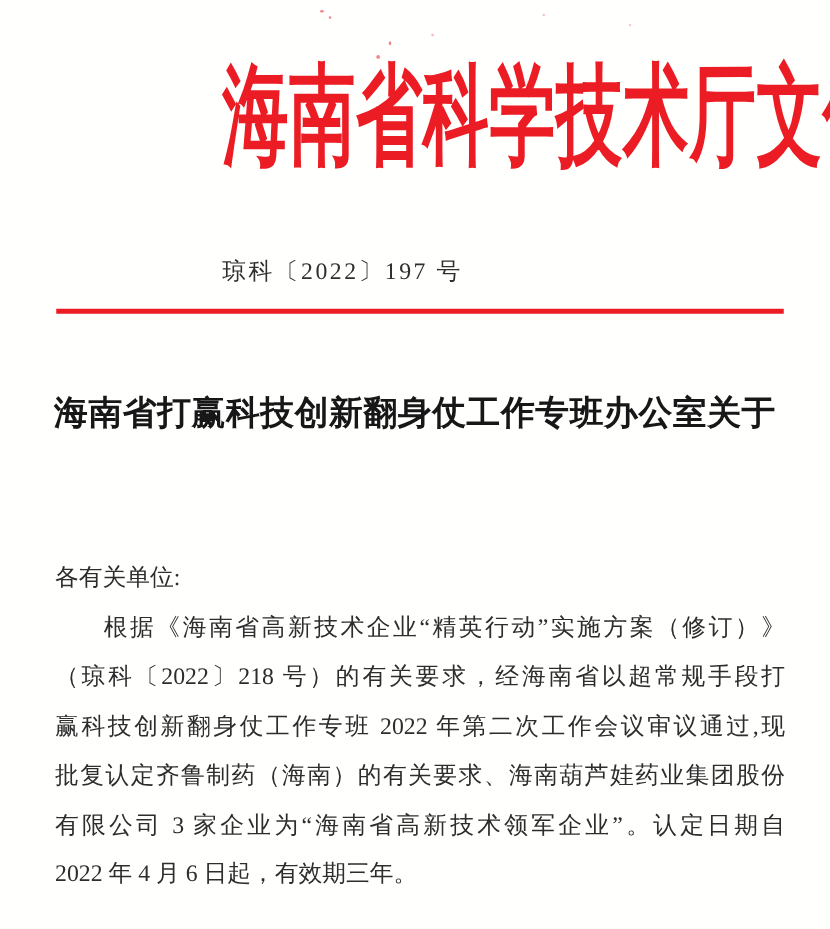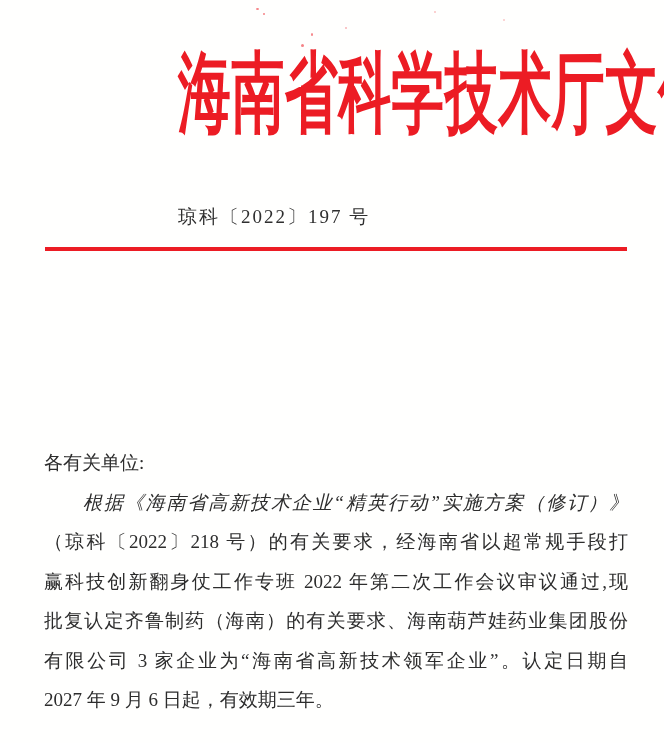--- a/index.html
+++ b/index.html
@@ -86,21 +86,20 @@
     font-size: 19px;
     line-height: 39.5px;
     color: #2d2d2d;
   }
   .para-line.justify {
     text-align: justify;
     text-align-last: justify;
   }
   .para-line.indent {
     padding-left: 39px;
-    font-style: italic;
   }
 </style>
 </head>
 <body>
 
 <div class="page">
 
   <span class="speckle sp1"></span>
   <span class="speckle sp2"></span>
   <span class="speckle sp3"></span>
@@ -111,25 +110,26 @@
 
   <div class="agency-header">
     <span class="squeeze">海南省科学技术厅文件</span>
   </div>
 
   <div class="doc-number">琼科〔2022〕197 号</div>
 
   <div class="red-divider"></div>
 
   <div class="doc-title">
+    <div>海南省打赢科技创新翻身仗工作专班办公室关于</div>
   </div>
 
   <div class="body-block">
     <div class="salutation">各有关单位:</div>
     <div class="para-line indent justify">根据《海南省高新技术企业“精英行动”实施方案（修订）》</div>
     <div class="para-line justify">（琼科〔2022〕218 号）的有关要求，经海南省以超常规手段打</div>
     <div class="para-line justify">赢科技创新翻身仗工作专班 2022 年第二次工作会议审议通过,现</div>
     <div class="para-line justify">批复认定齐鲁制药（海南）的有关要求、海南葫芦娃药业集团股份</div>
     <div class="para-line justify">有限公司 3 家企业为“海南省高新技术领军企业”。认定日期自</div>
-    <div class="para-line">2027 年 9 月 6 日起，有效期三年。</div>
+    <div class="para-line">2022 年 4 月 6 日起，有效期三年。</div>
   </div>
 
 </div>
 
 </body></html>

